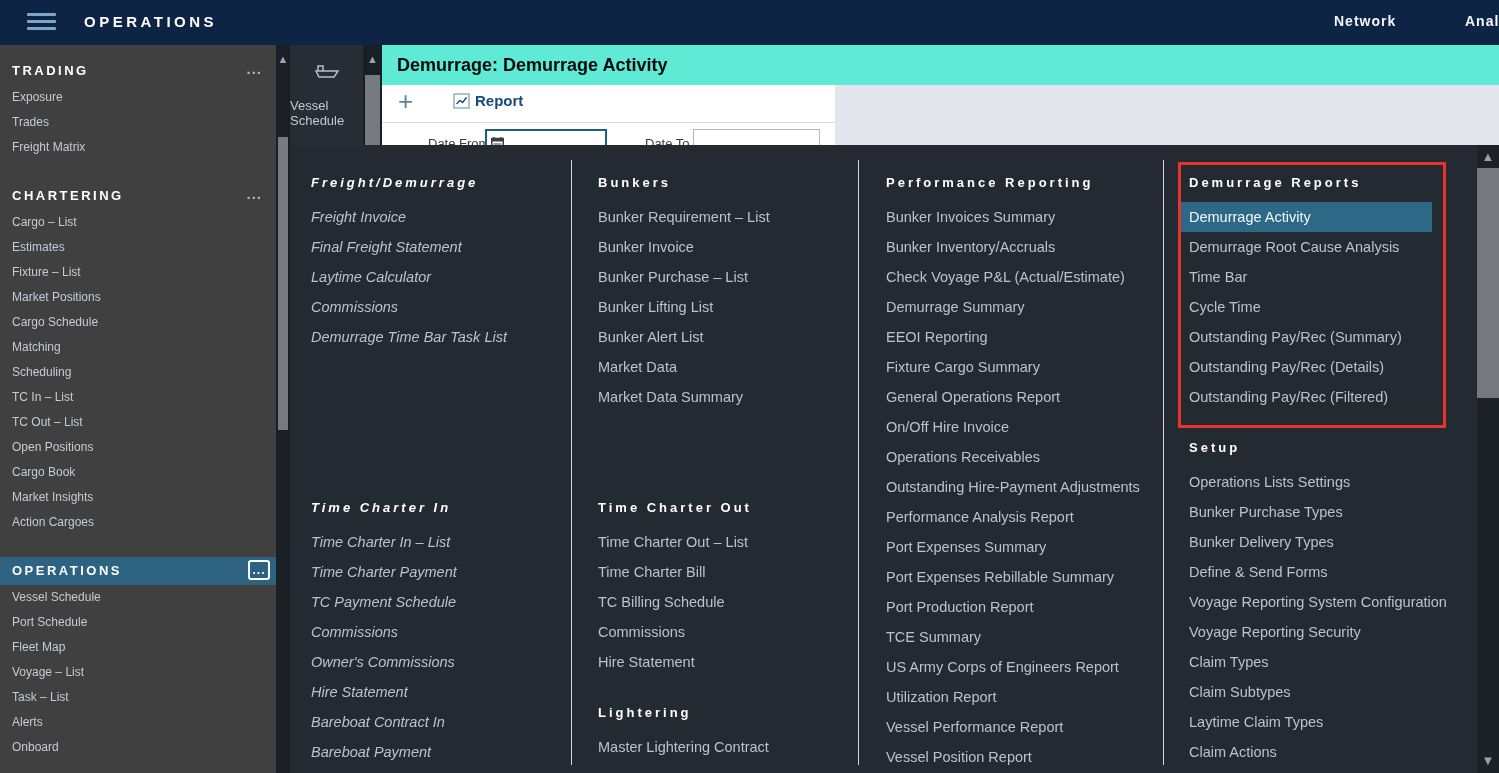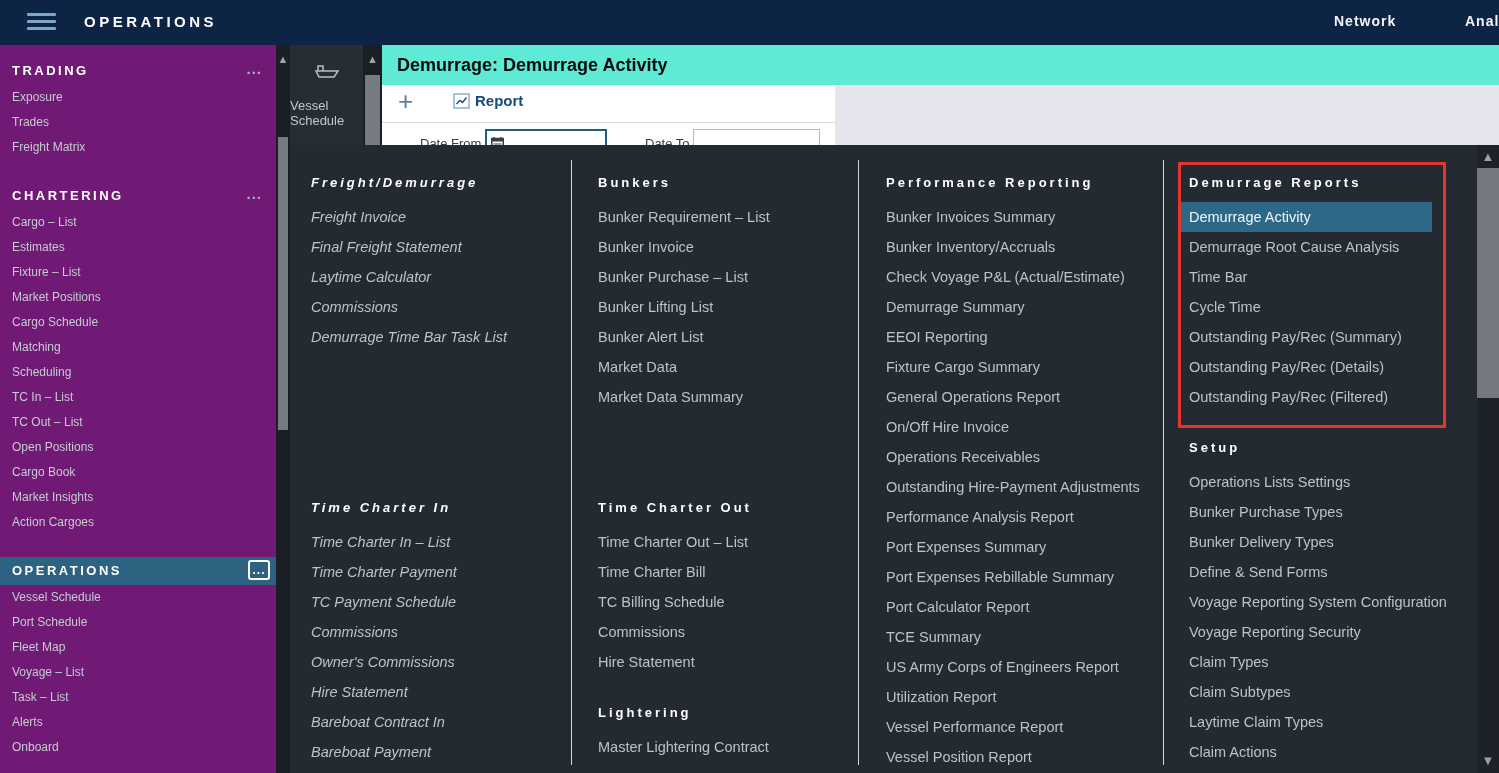--- a/index.html
+++ b/index.html
@@ -10,21 +10,21 @@
   }
   
   .topbar{position:absolute;left:0;top:0;width:1499px;height:45px;background:#0e2444;z-index:10;}
   .hamburger{position:absolute;left:27px;top:13px;width:29px;height:19px;cursor:pointer;}
   .hamburger span{display:block;height:3px;margin-bottom:4px;background:#7ea6c6;border-radius:1px;}
   .topbar-title{position:absolute;left:84px;top:13px;color:#fff;font-size:15px;font-weight:bold;letter-spacing:3.5px;}
   .topbar-link{position:absolute;top:13px;color:#f2f4f7;font-size:14px;font-weight:bold;letter-spacing:1px;cursor:pointer;white-space:nowrap;}
   .topbar-link.network{left:1334px;}
   .topbar-link.analytics{left:1465px;}
   
-  .sidebar{position:absolute;left:0;top:45px;width:276px;height:728px;background:#701a75;z-index:2;padding-top:12px;box-sizing:border-box;overflow:hidden;}
+  .sidebar{position:absolute;left:0;top:45px;width:276px;height:728px;background:#404040;z-index:2;padding-top:12px;box-sizing:border-box;overflow:hidden;}
   .side-section{margin-bottom:22px;position:relative;}
   .side-header{position:relative;height:28px;line-height:28px;padding-left:12px;color:#fff;font-size:13px;font-weight:bold;letter-spacing:2.5px;}
   .side-section.active .side-header{background:#2d6280;}
   .more-dots{position:absolute;right:14px;top:0;height:28px;line-height:24px;color:#aeb4bb;font-size:15px;letter-spacing:1px;cursor:pointer;}
   .side-section.active .more-dots{right:6px;top:3px;height:20px;width:22px;line-height:16px;text-align:center;border:2px solid #fff;border-radius:3px;color:#fff;box-sizing:border-box;font-size:12px;}
   .side-list{list-style:none;margin:0;padding:0;}
   .side-list li{height:25px;line-height:25px;padding-left:12px;color:#c6cbd1;font-size:12px;cursor:pointer;white-space:nowrap;}
   
   .sscroll{position:absolute;left:276px;top:45px;width:14px;height:728px;background:#1a1f26;z-index:12;}
   .sscroll .arrow{position:absolute;left:0;top:5px;width:14px;height:18px;color:#9aa1a8;font-size:11px;text-align:center;line-height:18px;}
@@ -38,21 +38,21 @@
   .railscroll .thumb{position:absolute;left:2px;top:30px;width:15px;height:290px;background:#767a81;}
   
   .main{position:absolute;left:382px;top:45px;width:1117px;height:728px;background:#e5e5ee;z-index:1;}
   .page-head{position:absolute;left:0;top:0;width:1117px;height:40px;background:#5eead4;}
   .page-title{position:absolute;left:15px;top:10px;color:#0a0a0a;font-size:18px;font-weight:bold;}
   .page-panel{position:absolute;left:0;top:40px;width:453px;height:120px;background:#fff;}
   .plus-btn{position:absolute;left:16px;top:4px;width:24px;height:24px;color:#5c7f9d;font-size:26px;line-height:24px;font-weight:400;cursor:pointer;}
   .report-btn{position:absolute;left:71px;top:7px;cursor:pointer;display:flex;align-items:center;gap:5px;color:#174a7c;font-size:15px;font-weight:bold;}
   .toolbar-divider{position:absolute;left:0;top:37px;width:453px;height:1px;background:#d9d9de;}
   .field-label{position:absolute;top:51px;color:#3c3c3c;font-size:13px;}
-  .lbl-from{left:38px;}
+  .lbl-from{left:46px;}
   .lbl-to{left:263px;}
   .date-input{position:absolute;top:44px;height:28px;background:#fff;box-sizing:border-box;}
   .inp-from{left:103px;width:122px;border:2px solid #1f5d87;}
   .inp-to{left:311px;width:127px;border:1px solid #b5b9bd;}
   .cal-icon{position:absolute;left:4px;top:6px;}
   
   .megamenu{position:absolute;left:286px;top:145px;width:1191px;height:628px;background:#242a32;z-index:5;}
   .vdiv{position:absolute;top:15px;height:605px;width:1px;background:#d4d7da;}
   .vdiv.d1{left:285px;} .vdiv.d2{left:572px;} .vdiv.d3{left:877px;}
   .menu-section{position:absolute;}
@@ -252,21 +252,21 @@
         <li>Demurrage Summary</li>
         <li>EEOI Reporting</li>
         <li>Fixture Cargo Summary</li>
         <li>General Operations Report</li>
         <li>On/Off Hire Invoice</li>
         <li>Operations Receivables</li>
         <li>Outstanding Hire-Payment Adjustments</li>
         <li>Performance Analysis Report</li>
         <li>Port Expenses Summary</li>
         <li>Port Expenses Rebillable Summary</li>
-        <li>Port Calculator Report</li>
+        <li>Port Production Report</li>
         <li>TCE Summary</li>
         <li>US Army Corps of Engineers Report</li>
         <li>Utilization Report</li>
         <li>Vessel Performance Report</li>
         <li>Vessel Position Report</li>
       </ul>
   </div>
 
   <div class="highlight-box"></div>
   <div class="menu-section c4 s-top1">

